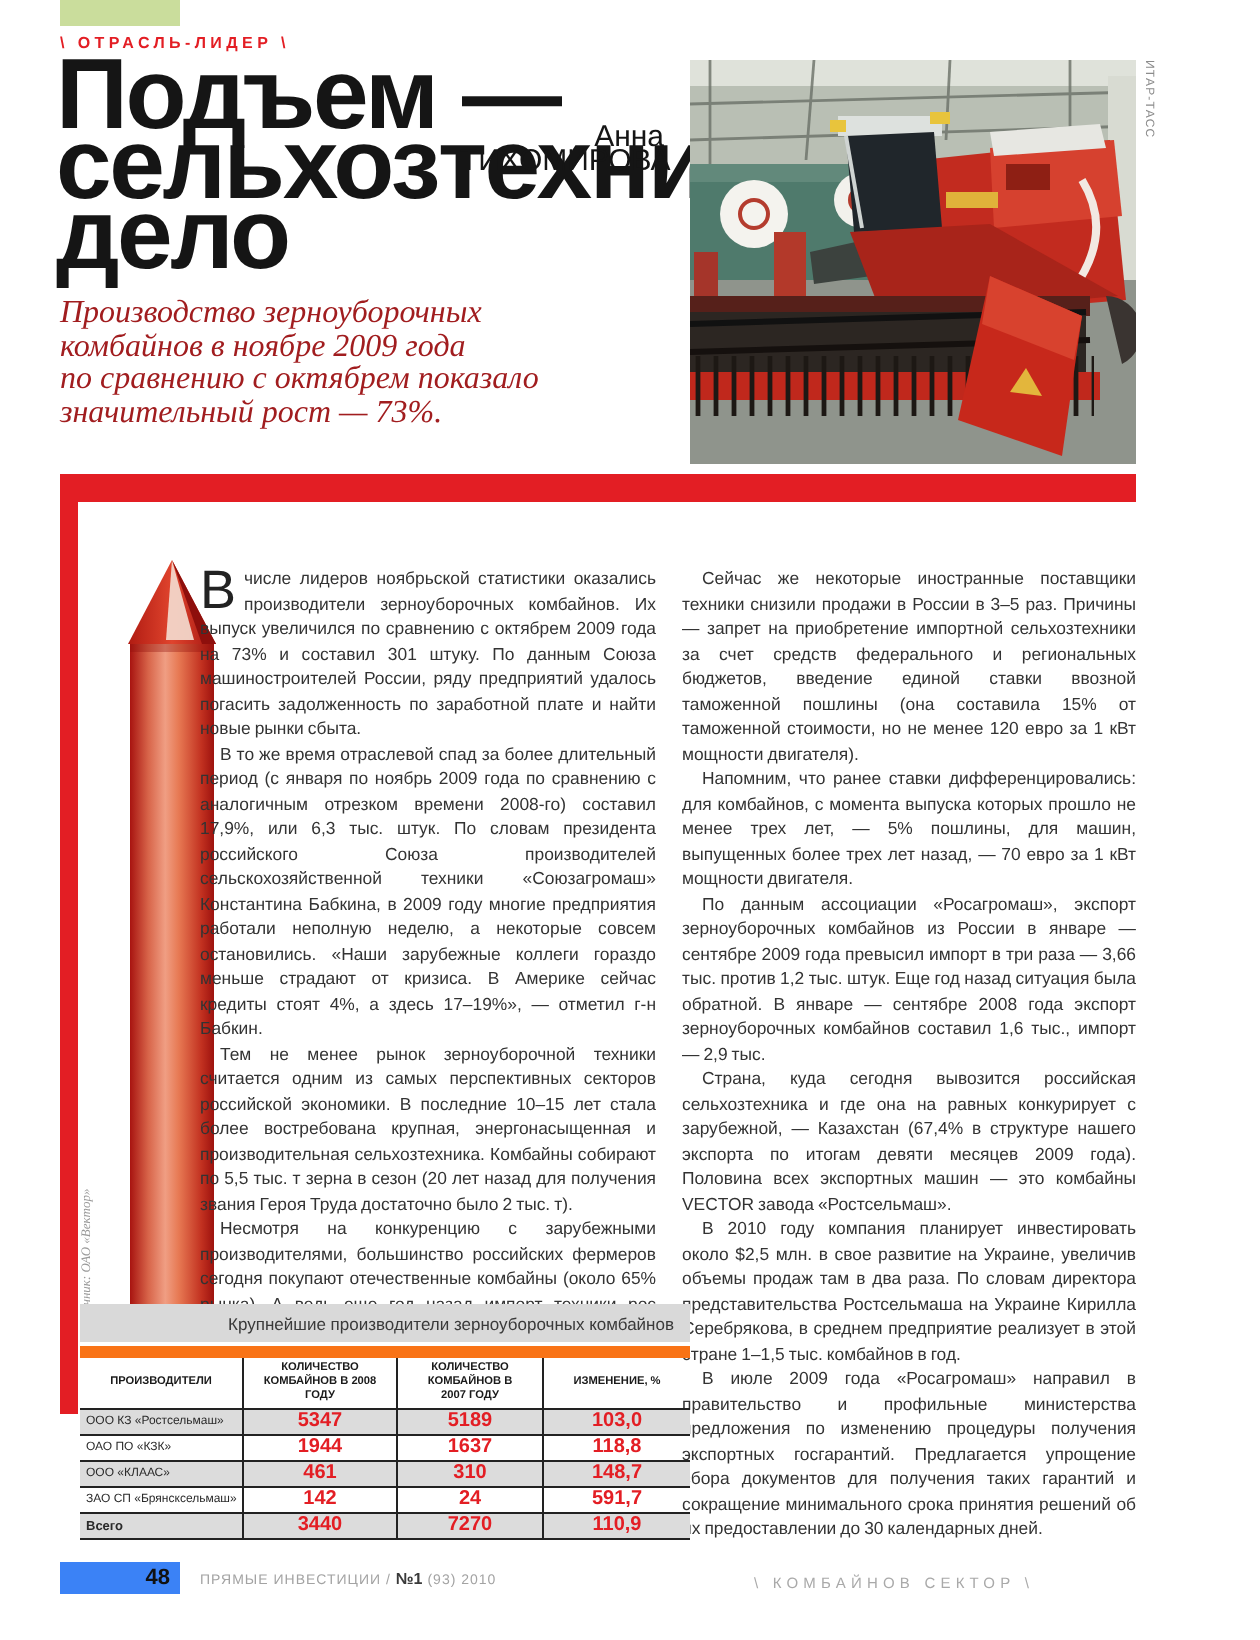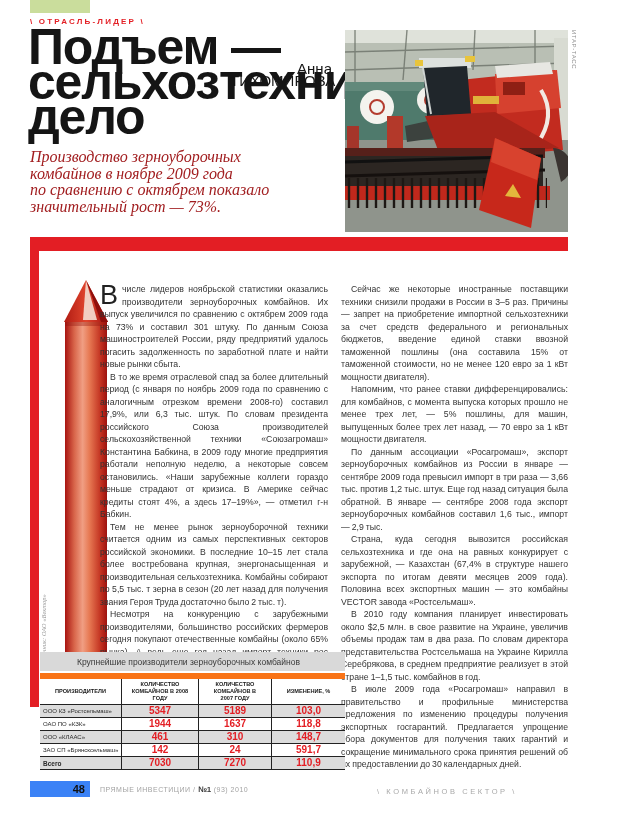--- a/index.html
+++ b/index.html
@@ -24,21 +24,21 @@
   .illo-credit{left:40px;top:668px;transform:rotate(-90deg);transform-origin:0 0;font-family:"Liberation Serif",serif;font-style:italic;font-size:6.5px;color:#9a9a9a;white-space:nowrap;}
 
   .col{top:283px;font-size:8.7px;line-height:12.5px;color:#333;text-align:justify;word-spacing:-0.4px;}
   .col1{left:100px;width:228px;height:372px;overflow:hidden;}
   .col2{left:341px;width:227px;height:508px;overflow:hidden;}
   .col p{margin:0;text-indent:10px;}
   .col p.pfirst{text-indent:0;}
   .dropcap{float:left;font-size:27px;line-height:23px;padding:1px 4px 0 0;color:#222;}
 
   .tablewrap{left:40px;top:652px;width:305px;}
-  .table-title{height:19px;background:#d9d9d9;font-size:8.5px;color:#3a3a3a;text-align:center;padding:5px 8px 0 0;box-sizing:border-box;}
+  .table-title{height:19px;background:#d9d9d9;font-size:8.5px;color:#3a3a3a;text-align:right;padding:5px 8px 0 0;box-sizing:border-box;}
   .tbl{display:grid;grid-template-columns:82px 77px 73px 73px;margin-top:2px;border-top:6px solid #f97316;}
   .th{font-size:5.6px;font-weight:bold;color:#1a1a1a;text-align:center;line-height:7px;display:flex;align-items:center;justify-content:center;min-height:24px;padding:2px 8px;box-sizing:border-box;border-bottom:1px solid #222;}
   .td{display:flex;align-items:center;min-height:12px;box-sizing:border-box;border-bottom:1px solid #222;padding:1px 2px;}
   .vline{border-right:1px solid #222;}
   .name{font-size:6px;color:#2a2a2a;padding-left:3px;}
   .name.total{font-weight:bold;font-size:6.5px;}
   .num{justify-content:center;font-size:10px;font-weight:bold;color:#e31e24;line-height:10px;}
   .shade{background:#dcdcdc;}
 
   .pagenum-box{left:30px;top:781px;width:60px;height:16px;background:#3b82f6;}
@@ -192,21 +192,21 @@
     <div class="td num vline shade">461</div>
     <div class="td num vline shade">310</div>
     <div class="td num shade">148,7</div>
 
     <div class="td name vline">ЗАО СП «Брянсксельмаш»</div>
     <div class="td num vline">142</div>
     <div class="td num vline">24</div>
     <div class="td num">591,7</div>
 
     <div class="td name total vline shade">Всего</div>
-    <div class="td num vline shade">7030</div>
+    <div class="td num vline shade">3440</div>
     <div class="td num vline shade">7270</div>
     <div class="td num shade">110,9</div>
   </div>
 </div>
 
 <div class="abs pagenum-box">
   <span class="pagenum">48</span>
 </div>
 <div class="abs footer-mag">
   <span>ПРЯМЫЕ ИНВЕСТИЦИИ /</span>

